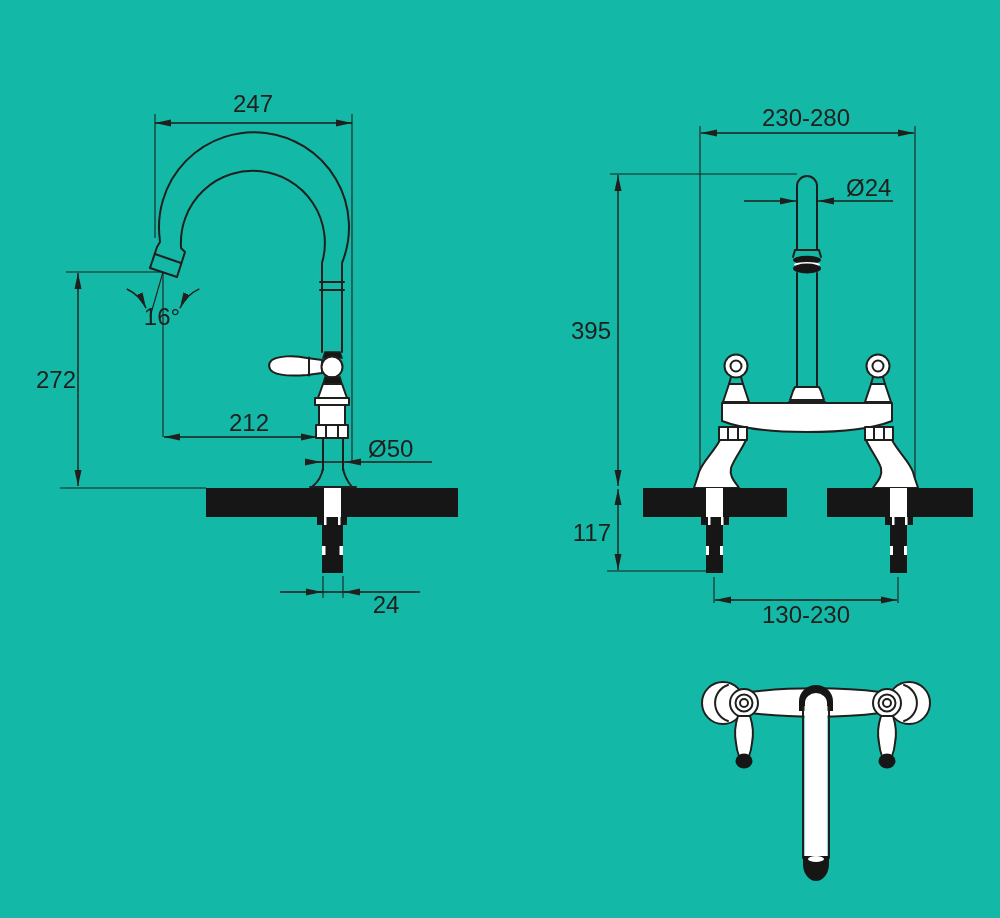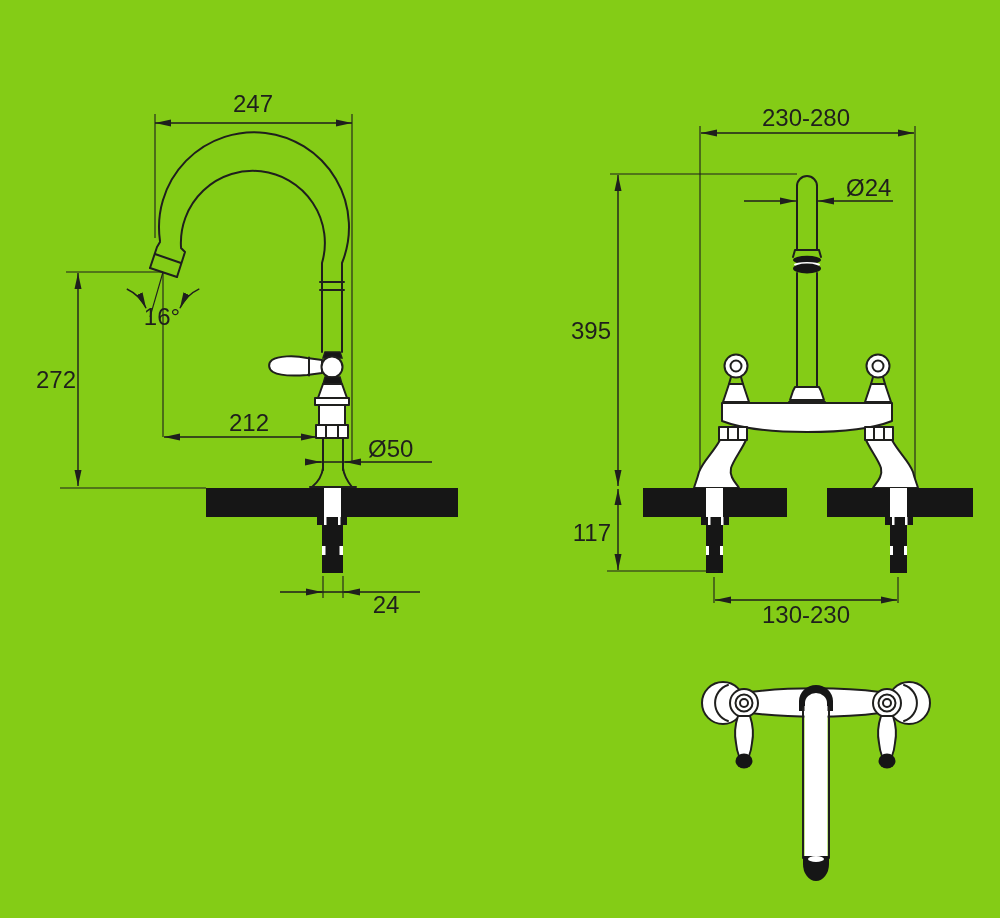--- a/index.html
+++ b/index.html
@@ -1,16 +1,16 @@
 <!DOCTYPE html>
 <html><head>
 <meta charset="utf-8">
 <style>
   html,body{margin:0;padding:0;background:#ffffff;}
-  .canvas{position:relative;width:1000px;height:918px;background:#84cc16;overflow:hidden;
+  .canvas{position:relative;width:1000px;height:918px;background:#14b8a6;overflow:hidden;
           font-family:"Liberation Sans", sans-serif;}
   svg{display:block;}
   text{font-family:"Liberation Sans", sans-serif;font-size:24px;fill:#1f1f1d;}
   .outline{fill:none;stroke:#1f1f1d;stroke-width:2;stroke-linejoin:round;stroke-linecap:round;}
   .outline-w{fill:#ffffff;stroke:#1f1f1d;stroke-width:2;stroke-linejoin:round;}
   .dimline{fill:none;stroke:#1f1f1d;stroke-width:1.4;}
   .extline{fill:none;stroke:#1f1f1d;stroke-width:1.1;}
   .blk{fill:#161616;stroke:none;}
   .wht{fill:#ffffff;stroke:none;}
 </style>

